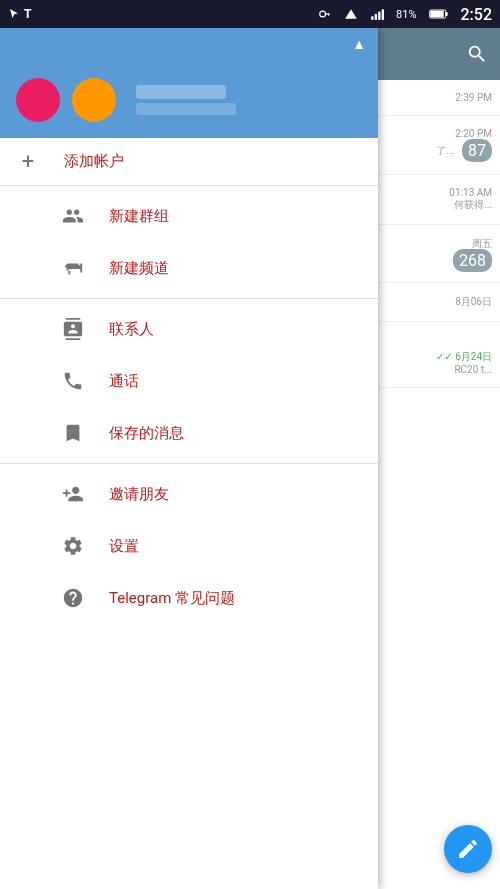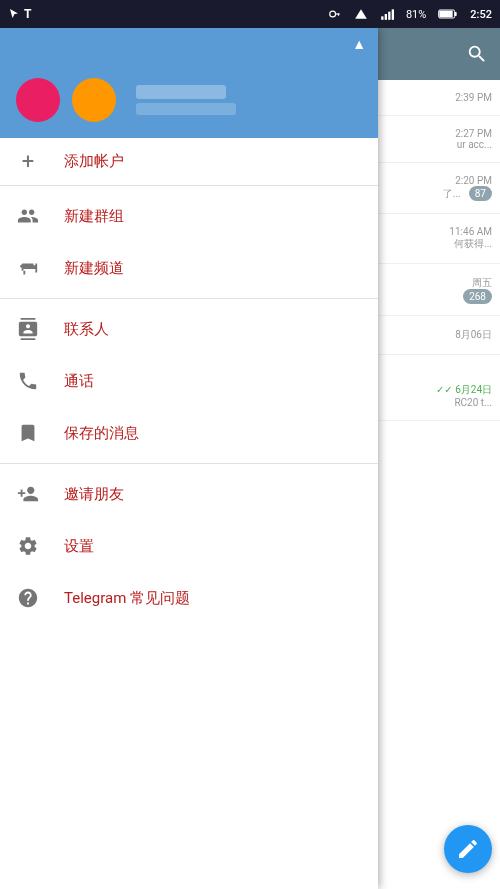--- a/index.html
+++ b/index.html
@@ -70,21 +70,21 @@
       font-size: 11px;
       color: #888;
       position: relative;
     }
 
     .chat-item-badge {
       background: #90a4ae;
       color: #fff;
       border-radius: 10px;
       padding: 2px 6px;
-      font-size: 10px;
+      font-size: 16px;
       margin-left: 4px;
     }
 
     .chat-item-text {
       font-size: 10px;
       color: #999;
       text-align: right;
       max-width: 100px;
       overflow: hidden;
       text-overflow: ellipsis;
@@ -190,20 +190,21 @@
       padding: 4px 0;
     }
 
     .menu-item {
       display: flex;
       align-items: center;
       padding: 0 16px;
       height: 52px;
       cursor: pointer;
       gap: 24px;
+      margin-left: 45px;
     }
 
     .menu-icon {
       width: 24px;
       height: 24px;
       display: flex;
       align-items: center;
       justify-content: center;
       color: #757575;
       font-size: 18px;
@@ -267,52 +268,46 @@
       <rect x="8" y="10" width="4" height="10" fill="white"></rect>
       <rect x="14" y="6" width="4" height="14" fill="white"></rect>
       <rect x="20" y="2" width="4" height="18" fill="white"></rect>
     </svg>
     <span style="color:#fff;font-size:11px;">81%</span>
     <svg width="20" height="12" viewBox="0 0 30 16">
       <rect x="1" y="2" width="24" height="12" rx="2" stroke="white" stroke-width="1.5" fill="none"></rect>
       <rect x="25" y="5" width="3" height="6" rx="1" fill="white"></rect>
       <rect x="2" y="3" width="20" height="10" rx="1" fill="white"></rect>
     </svg>
-    <span style="color:#fff;font-size:11px;font-weight:500;">2:52</span>
+    <span style="color:#fff;font-size:16px;font-weight:500;">2:52</span>
   </div>
 </div>
 
 <div class="right-panel">
   <div class="right-panel-header">
     <svg width="22" height="22" viewBox="0 0 24 24" fill="#fff">
       <path d="M15.5 14h-.79l-.28-.27A6.471 6.471 0 0 0 16 9.5 6.5 6.5 0 1 0 9.5 16c1.61 0 3.09-.59 4.23-1.57l.27.28v.79l5 4.99L20.49 19l-4.99-5zm-6 0C7.01 14 5 11.99 5 9.5S7.01 5 9.5 5 14 7.01 14 9.5 11.99 14 9.5 14z"></path>
     </svg>
   </div>
   <div class="chat-list">
     <div class="chat-item">
       <span class="chat-item-text">2:39 PM</span>
-    </div>
-    <div class="chat-item">
-      <div style="text-align:right;">
-        <div class="chat-item-text">2:27 PM</div>
-        <div class="chat-item-text">ur acc...</div>
-      </div>
     </div>
     <div class="chat-item">
       <div style="text-align:right;">
         <div class="chat-item-text">2:20 PM</div>
         <div style="display:flex;align-items:center;justify-content:flex-end;gap:4px;">
           <span class="chat-item-text">了...</span>
           <span class="chat-item-badge">87</span>
         </div>
       </div>
     </div>
     <div class="chat-item">
       <div style="text-align:right;">
-        <div class="chat-item-text">11:46 AM</div>
+        <div class="chat-item-text">01:13 AM</div>
         <div class="chat-item-text">何获得...</div>
       </div>
     </div>
     <div class="chat-item">
       <div style="text-align:right;">
         <div class="chat-item-text">周五</div>
         <span class="chat-item-badge">268</span>
       </div>
     </div>
     <div class="chat-item">

